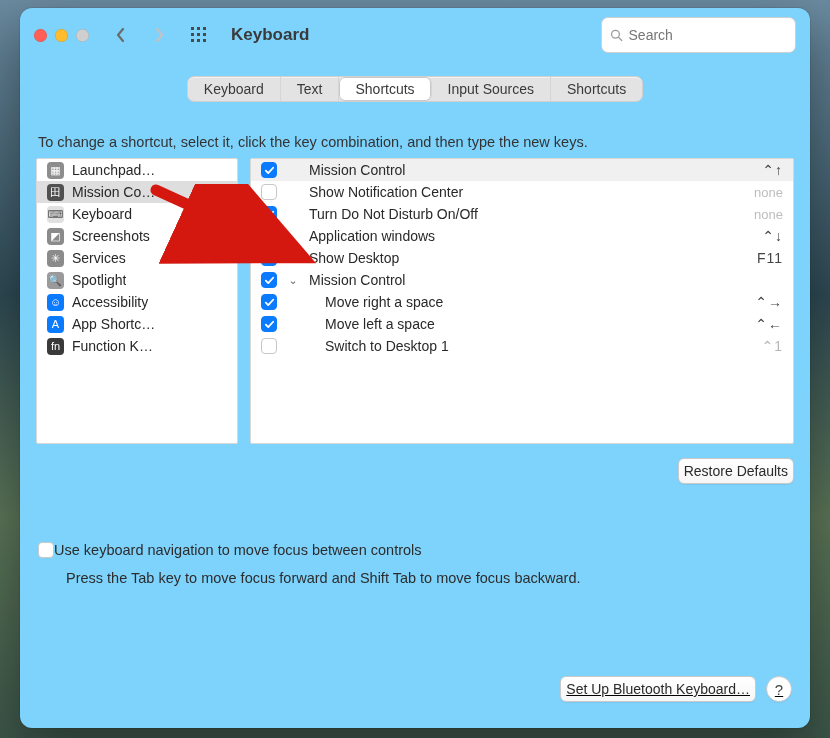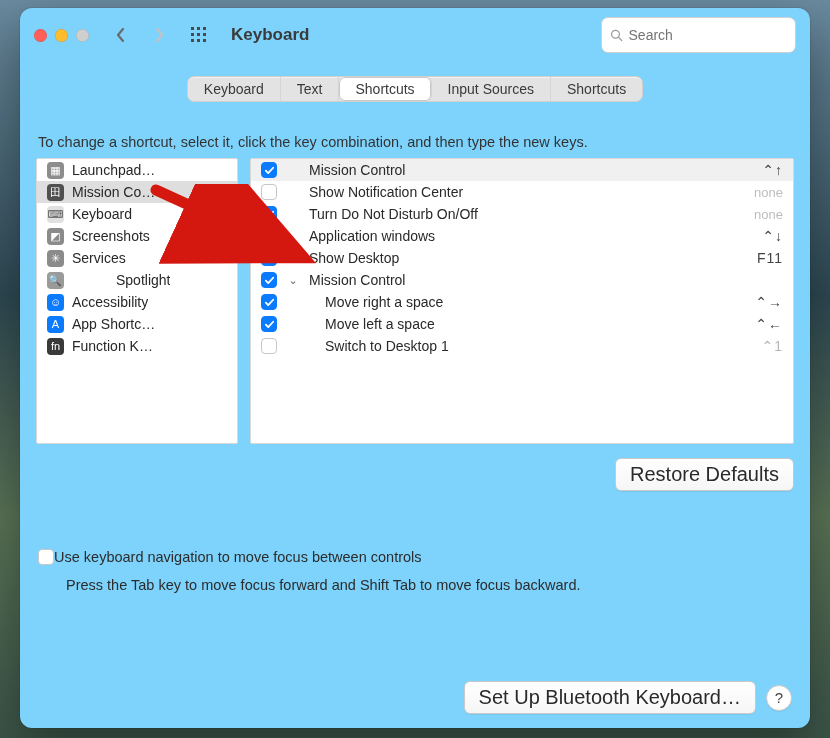--- a/index.html
+++ b/index.html
@@ -138,33 +138,33 @@
   .label { flex:1; white-space:nowrap; overflow:hidden; text-overflow:ellipsis; }
   .keys { font-family: -apple-system, Arial; font-size:14px; color:#444; letter-spacing:1px; }
   .keys.dim { color:#b6b6b6; }
   .keys.none { color:#bdbdbd; font-size:13px; letter-spacing:0; }
 
   .restore-row { display:flex; justify-content:flex-end; margin-top:14px; }
   .btn {
     background: linear-gradient(#fff,#f6f6f6);
     border:1px solid #c9c9c9;
     border-radius:6px;
-    padding: 4px 14px;
-    font-size:20px;
+    padding: 4px 5px;
+    font-size:14px;
     color:#2a2a2a;
     box-shadow: 0 1px 1px rgba(0,0,0,.05);
   }
 
   .footer-block { margin-top: 58px; padding: 0 2px; }
   .footer-check { display:flex; align-items:center; font-size:14.5px; color:#2c2c2c; }
   .footer-text { margin-top:12px; font-size:14.5px; color:#2c2c2c; margin-left:28px; }
 
   .bottom-row {
-    position:absolute; bottom:14px; right:18px;
-    display:flex; align-items:center; gap:10px;
+    position:absolute; bottom:26px; right:18px;
+    display:flex; align-items:center; gap:10px;text-decoration:underline;
   }
   .help-btn {
     width:26px; height:26px; border-radius:50%; background:#fff; border:1px solid #c9c9c9;
     display:flex; align-items:center; justify-content:center; font-size:15px; color:#444;
     box-shadow:0 1px 1px rgba(0,0,0,.05);
   }
 
   
   .arrow-annot {
     position:absolute;
@@ -247,21 +247,21 @@
           <div class="side-item">
             <div class="side-icon" style="background: rgb(139, 139, 139); color: rgb(255, 255, 255);">◩</div>
             <span style="overflow: hidden; text-overflow: ellipsis;">Screenshots</span>
           </div>
           <div class="side-item">
             <div class="side-icon" style="background: rgb(139, 139, 139); color: rgb(255, 255, 255);">✳</div>
             <span style="overflow: hidden; text-overflow: ellipsis;">Services</span>
           </div>
           <div class="side-item">
             <div class="side-icon" style="background: rgb(154, 154, 154); color: rgb(255, 255, 255);">🔍</div>
-            <span style="overflow: hidden; text-overflow: ellipsis; margin-left: 44px;">Spotlight</span>
+            <span style="overflow: hidden; text-overflow: ellipsis;">Spotlight</span>
           </div>
           <div class="side-item">
             <div class="side-icon" style="background: rgb(10, 122, 255); color: rgb(255, 255, 255);">☺</div>
             <span style="overflow: hidden; text-overflow: ellipsis;">Accessibility</span>
           </div>
           <div class="side-item">
             <div class="side-icon" style="background: rgb(10, 122, 255); color: rgb(255, 255, 255);">A</div>
             <span style="overflow: hidden; text-overflow: ellipsis;">App Shortc…</span>
           </div>
           <div class="side-item">

